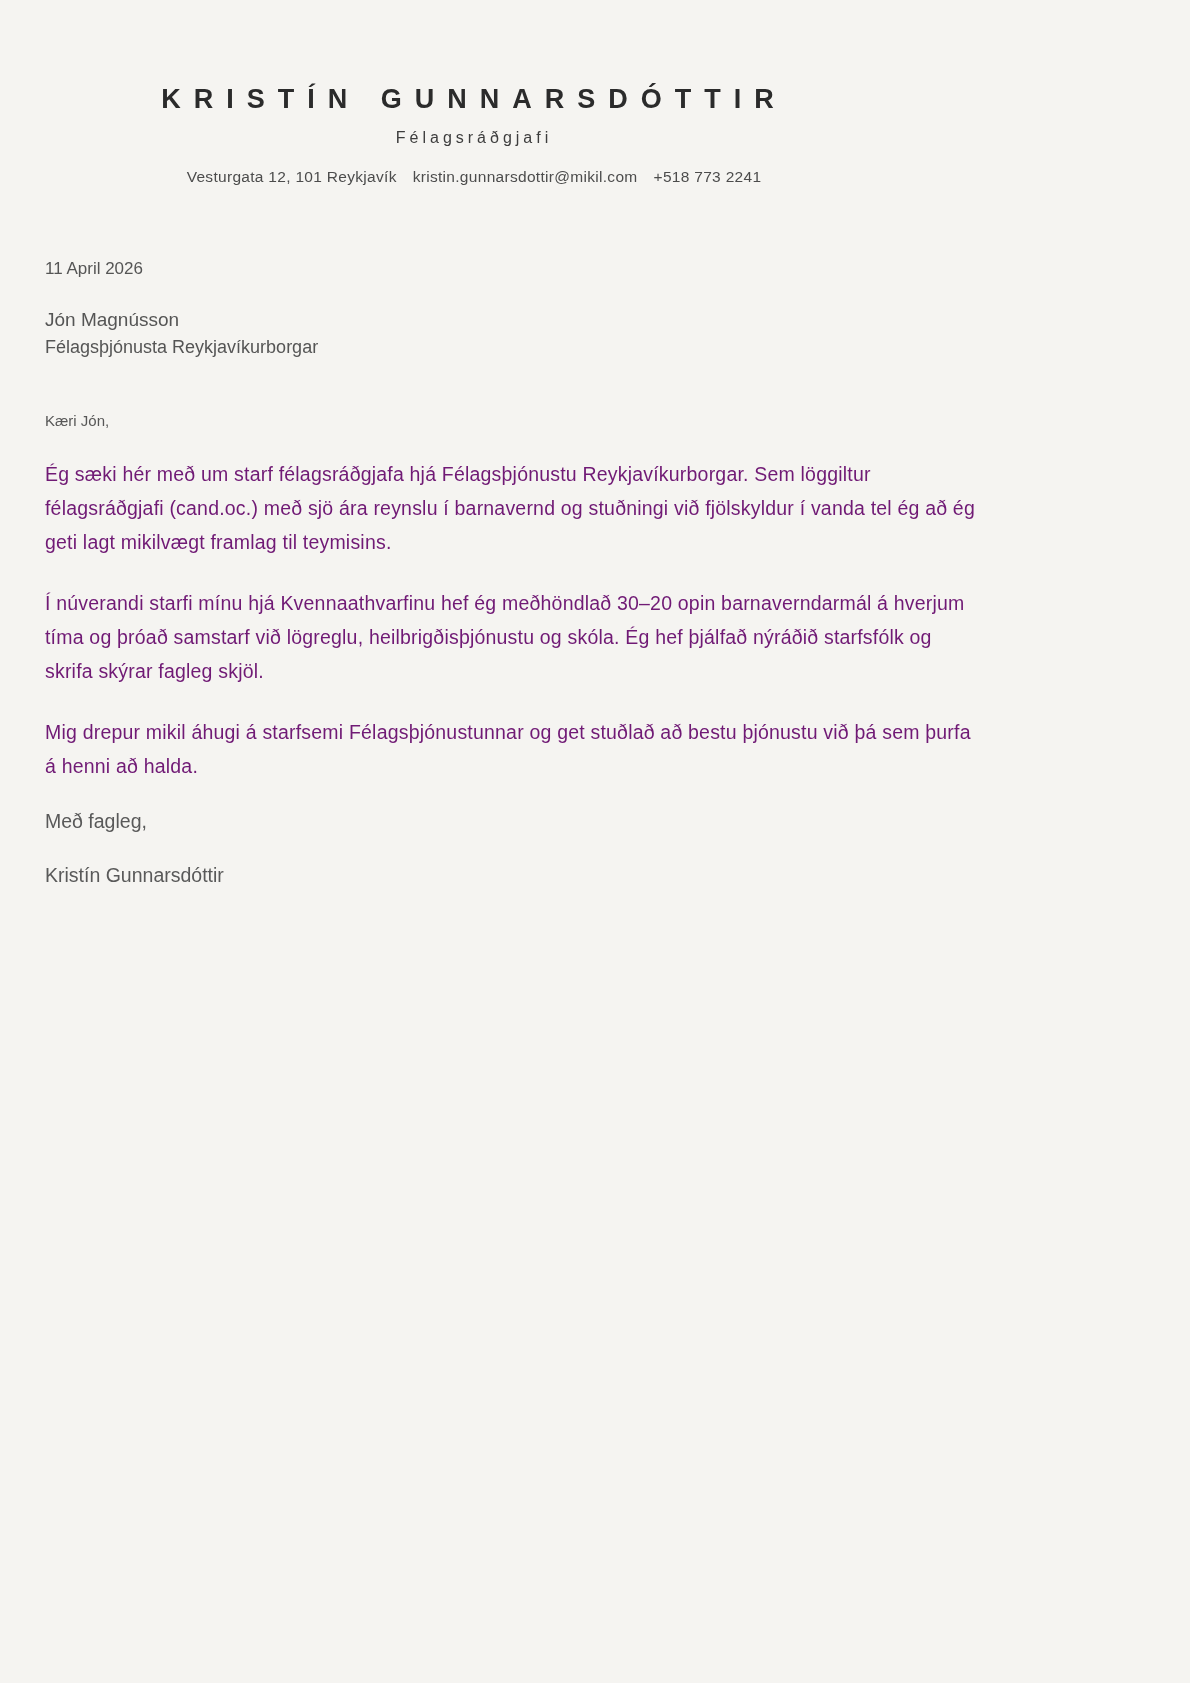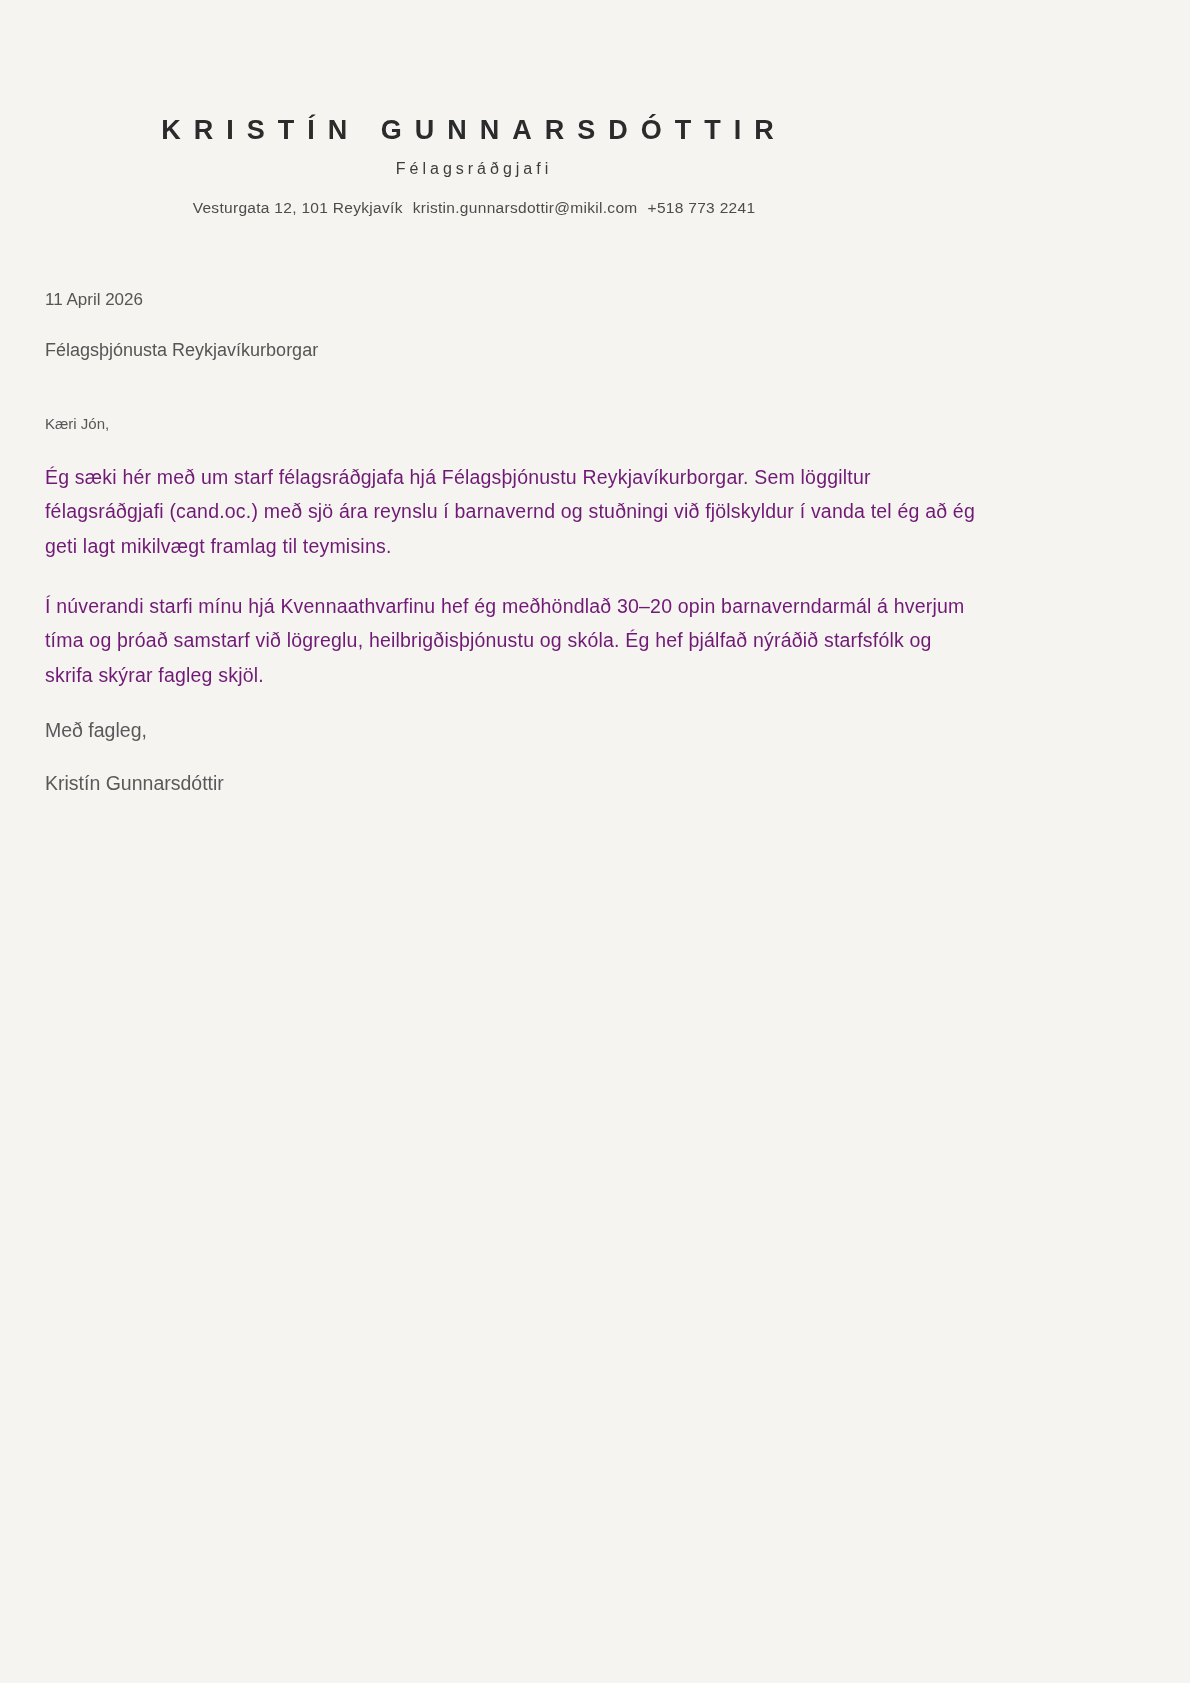--- a/index.html
+++ b/index.html
@@ -11,21 +11,21 @@
     height: 1683px;
     background: #f5f4f1;
     font-family: "Liberation Sans", "DejaVu Sans", sans-serif;
     color: #5a5a5a;
     overflow: hidden;
   }
   .page {
     width: 948px;
     height: 1683px;
     box-sizing: border-box;
-    padding-top: 115px;
+    padding-top: 84px;
   }
   
   .letterhead {
     text-align: center;
   }
   .candidate-name {
     margin: 0;
     font-size: 27px;
     font-weight: 700;
     letter-spacing: 13px;
@@ -38,21 +38,21 @@
     font-weight: 400;
     letter-spacing: 4px;
     color: #3d3d3d;
   }
   .contact-line {
     margin-top: 21px;
     font-size: 15.5px;
     color: #4c4c4c;
     display: flex;
     justify-content: center;
-    gap: 10px;
+    gap: 16px;
     letter-spacing: 0.3px;
   }
   .contact-line span { white-space: nowrap; }
   
   .letter {
     width: 940px;
     margin: 0 auto 0 45px;
     font-size: 19px;
     line-height: 1.3;
   }
@@ -105,28 +105,30 @@
       <span>Vesturgata 12, 101 Reykjavík</span>
       <span>kristin.gunnarsdottir@mikil.com</span>
       <span>+518 773 2241</span>
     </div>
   </div>
 
   <div class="letter">
     <div class="date-line">11 April 2026</div>
 
     <div class="recipient">
+      <div>Jón Magnússon</div>
       <div class="org">Félagsþjónusta Reykjavíkurborgar</div>
     </div>
 
     <div class="salutation">Kæri Jón,</div>
 
     <p class="body-paragraph">Ég sæki hér með um starf félagsráðgjafa hjá Félagsþjónustu Reykjavíkurborgar. Sem löggiltur félagsráðgjafi (cand.oc.) með sjö ára reynslu í barnavernd og stuðningi við fjölskyldur í vanda tel ég að ég geti lagt mikilvægt framlag til teymisins.</p>
 
     <p class="body-paragraph">Í núverandi starfi mínu hjá Kvennaathvarfinu hef ég meðhöndlað 30–20 opin barnaverndarmál á hverjum tíma og þróað samstarf við lögreglu, heilbrigðisþjónustu og skóla. Ég hef þjálfað nýráðið starfsfólk og skrifa skýrar fagleg skjöl.</p>
 
+    <p class="body-paragraph">Mig drepur mikil áhugi á starfsemi Félagsþjónustunnar og get stuðlað að bestu þjónustu við þá sem þurfa á henni að halda.</p>
 
     <div class="closing">Með fagleg,</div>
 
     <div class="signature">Kristín Gunnarsdóttir</div>
   </div>
 
 </div>
 
 </body></html>

